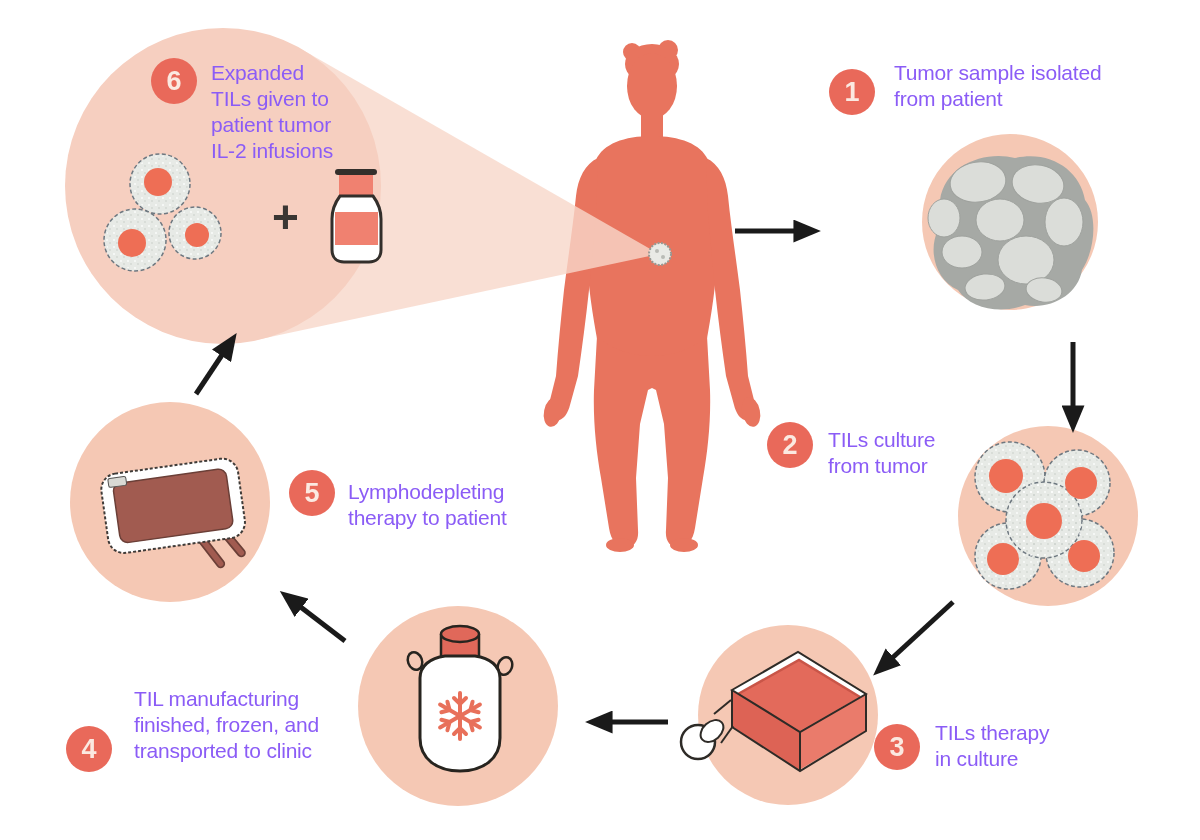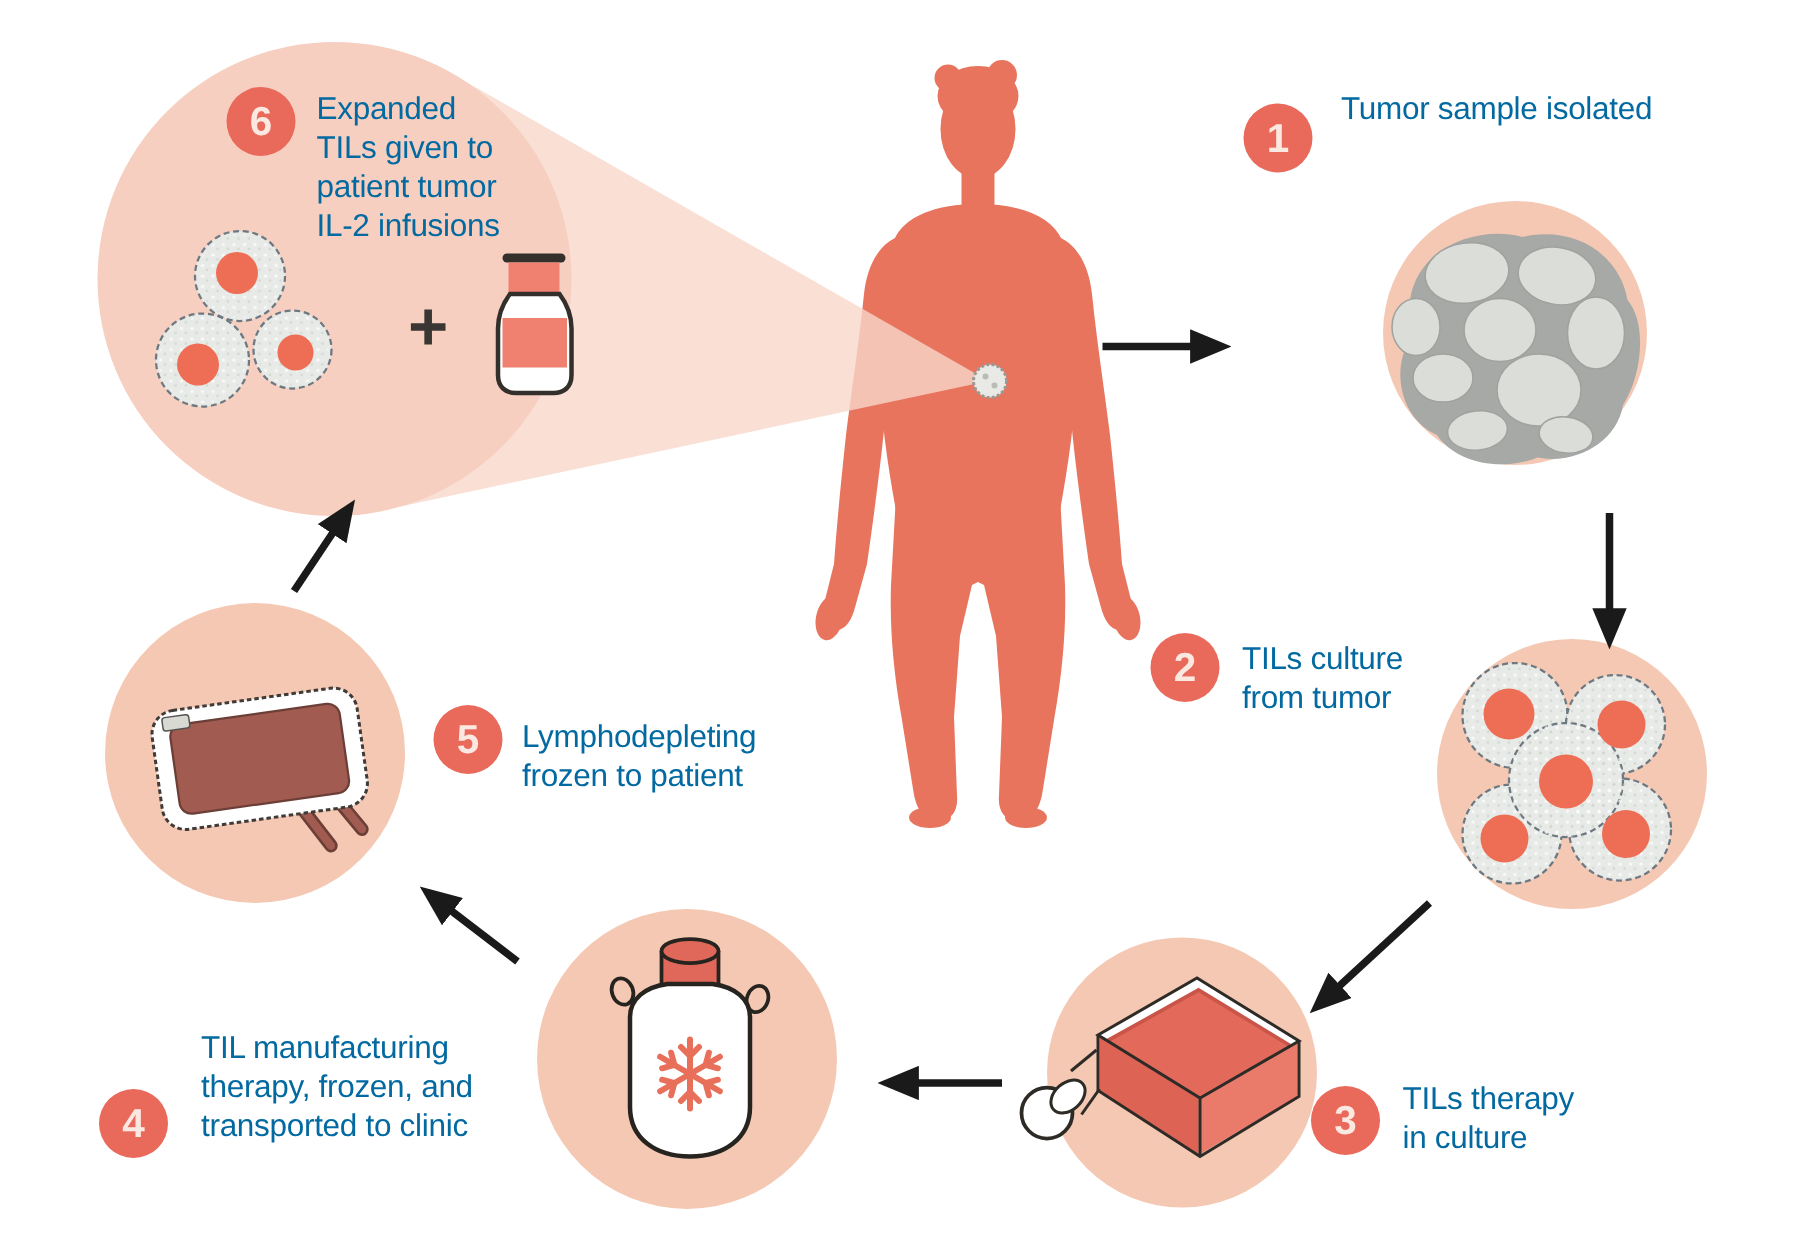--- a/index.html
+++ b/index.html
@@ -2,21 +2,21 @@
 <html><head>
 <meta charset="utf-8">
 <style>
   html,body{margin:0;padding:0;background:#fff;}
   .canvas{position:relative;width:1200px;height:840px;background:#ffffff;overflow:hidden;
           font-family:"Liberation Sans",sans-serif;}
   .art{position:absolute;left:0;top:0;}
   .badge{position:absolute;width:46px;height:46px;border-radius:50%;background:#E9695A;
          color:#FBE9E1;font-size:27px;font-weight:bold;display:flex;align-items:center;
          justify-content:center;z-index:5;}
-  .step-label{position:absolute;font-size:21px;line-height:26px;color:#0369a1;font-weight:500;
+  .step-label{position:absolute;font-size:21px;line-height:26px;color:#8b5cf6;font-weight:500;
               letter-spacing:-0.2px;z-index:5;white-space:nowrap;}
   .plus{position:absolute;font-size:46px;font-weight:bold;color:#3A3633;z-index:5;line-height:46px;}
 </style>
 </head>
 <body>
 
 <div class="canvas">
 
 <svg class="art" width="1200" height="840" viewBox="0 0 1200 840">
   <defs>
@@ -188,37 +188,38 @@
 
 <div class="badge" style="left:829px;top:69px">1</div>
 <div class="badge" style="left:767px;top:422px">2</div>
 <div class="badge" style="left:874px;top:724px">3</div>
 <div class="badge" style="left:66px;top:726px">4</div>
 <div class="badge" style="left:289px;top:470px">5</div>
 <div class="badge" style="left:151px;top:58px">6</div>
 
 <div class="step-label" style="left:894px;top:60px">
   <div>Tumor sample isolated</div>
+  <div>from patient</div>
 </div>
 <div class="step-label" style="left:828px;top:427px">
   <div>TILs culture</div>
   <div>from tumor</div>
 </div>
 <div class="step-label" style="left:935px;top:720px">
   <div>TILs therapy</div>
   <div>in culture</div>
 </div>
 <div class="step-label" style="left:134px;top:686px">
   <div>TIL manufacturing</div>
-  <div>therapy, frozen, and</div>
+  <div>finished, frozen, and</div>
   <div>transported to clinic</div>
 </div>
 <div class="step-label" style="left:348px;top:479px">
   <div>Lymphodepleting</div>
-  <div>frozen to patient</div>
+  <div>therapy to patient</div>
 </div>
 <div class="step-label" style="left:211px;top:60px">
   <div>Expanded</div>
   <div>TILs given to</div>
   <div>patient tumor</div>
   <div>IL-2 infusions</div>
 </div>
 
 <div class="plus" style="left:272px;top:194px">+</div>
 

